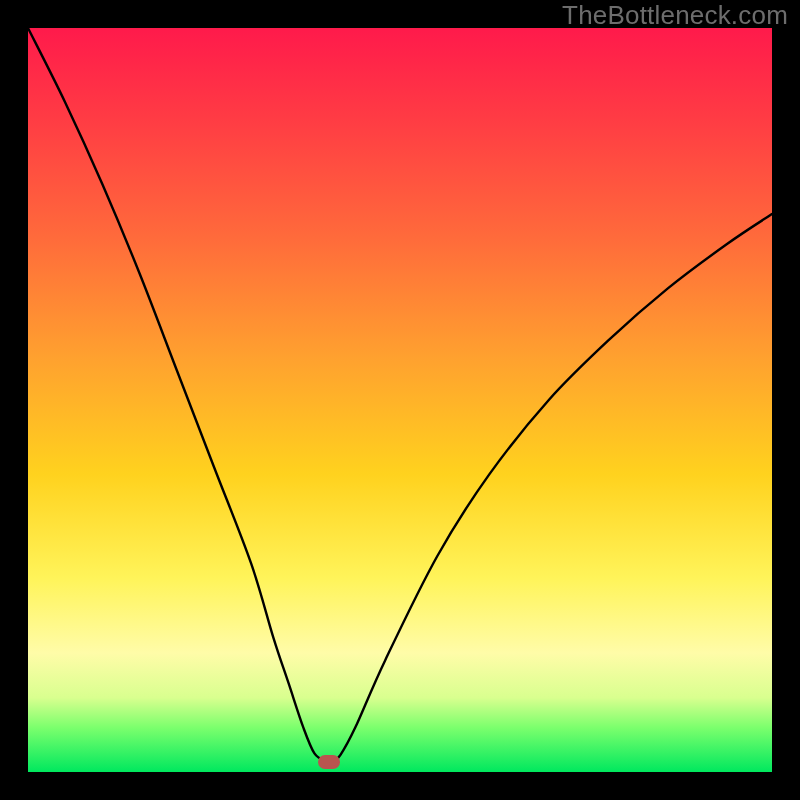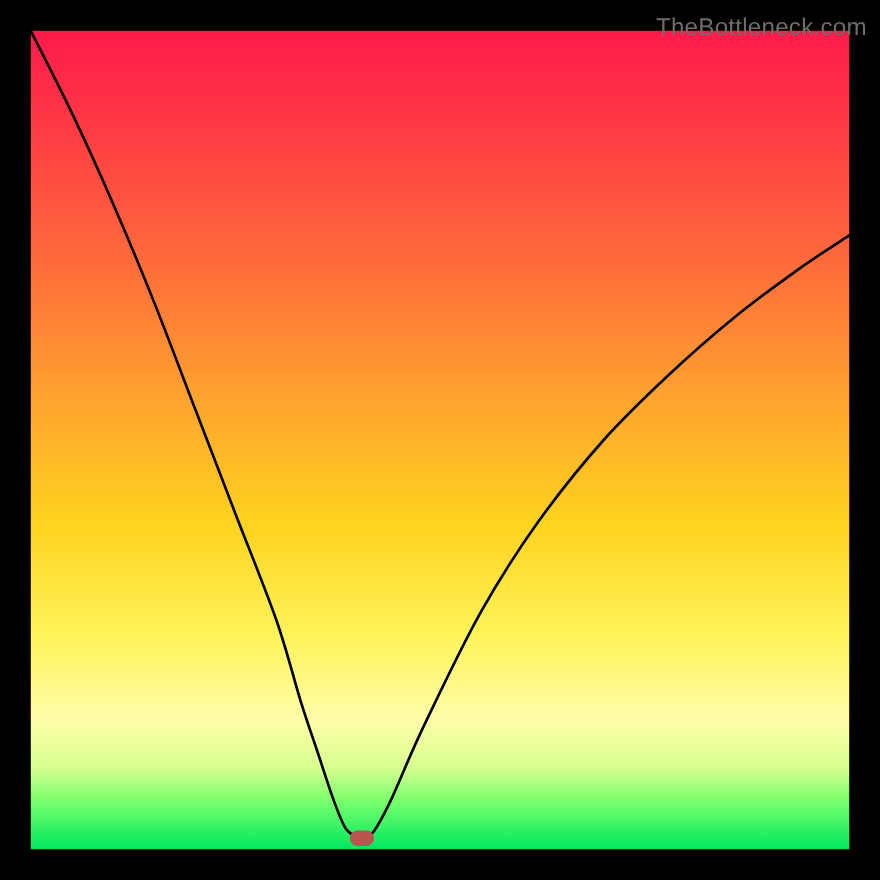--- a/index.html
+++ b/index.html
@@ -33,24 +33,24 @@
       #ffd21e 60%,
       #fff45a 74%,
       #fffca8 84%,
       #d9ff8f 90%,
       #7cff6d 94%,
       #00e85e 100%
     );
   }
   .watermark {
     position: absolute;
-    top: 12px;
+    top: 0;
     right: 12px;
     color: #6d6d6d;
-    font-size: 22px;
+    font-size: 26px;
     letter-spacing: 0.2px;
     user-select: none;
   }
   svg.curve {
     position: absolute;
     left: 0;
     top: 0;
     width: 744px;
     height: 744px;
     overflow: visible;

